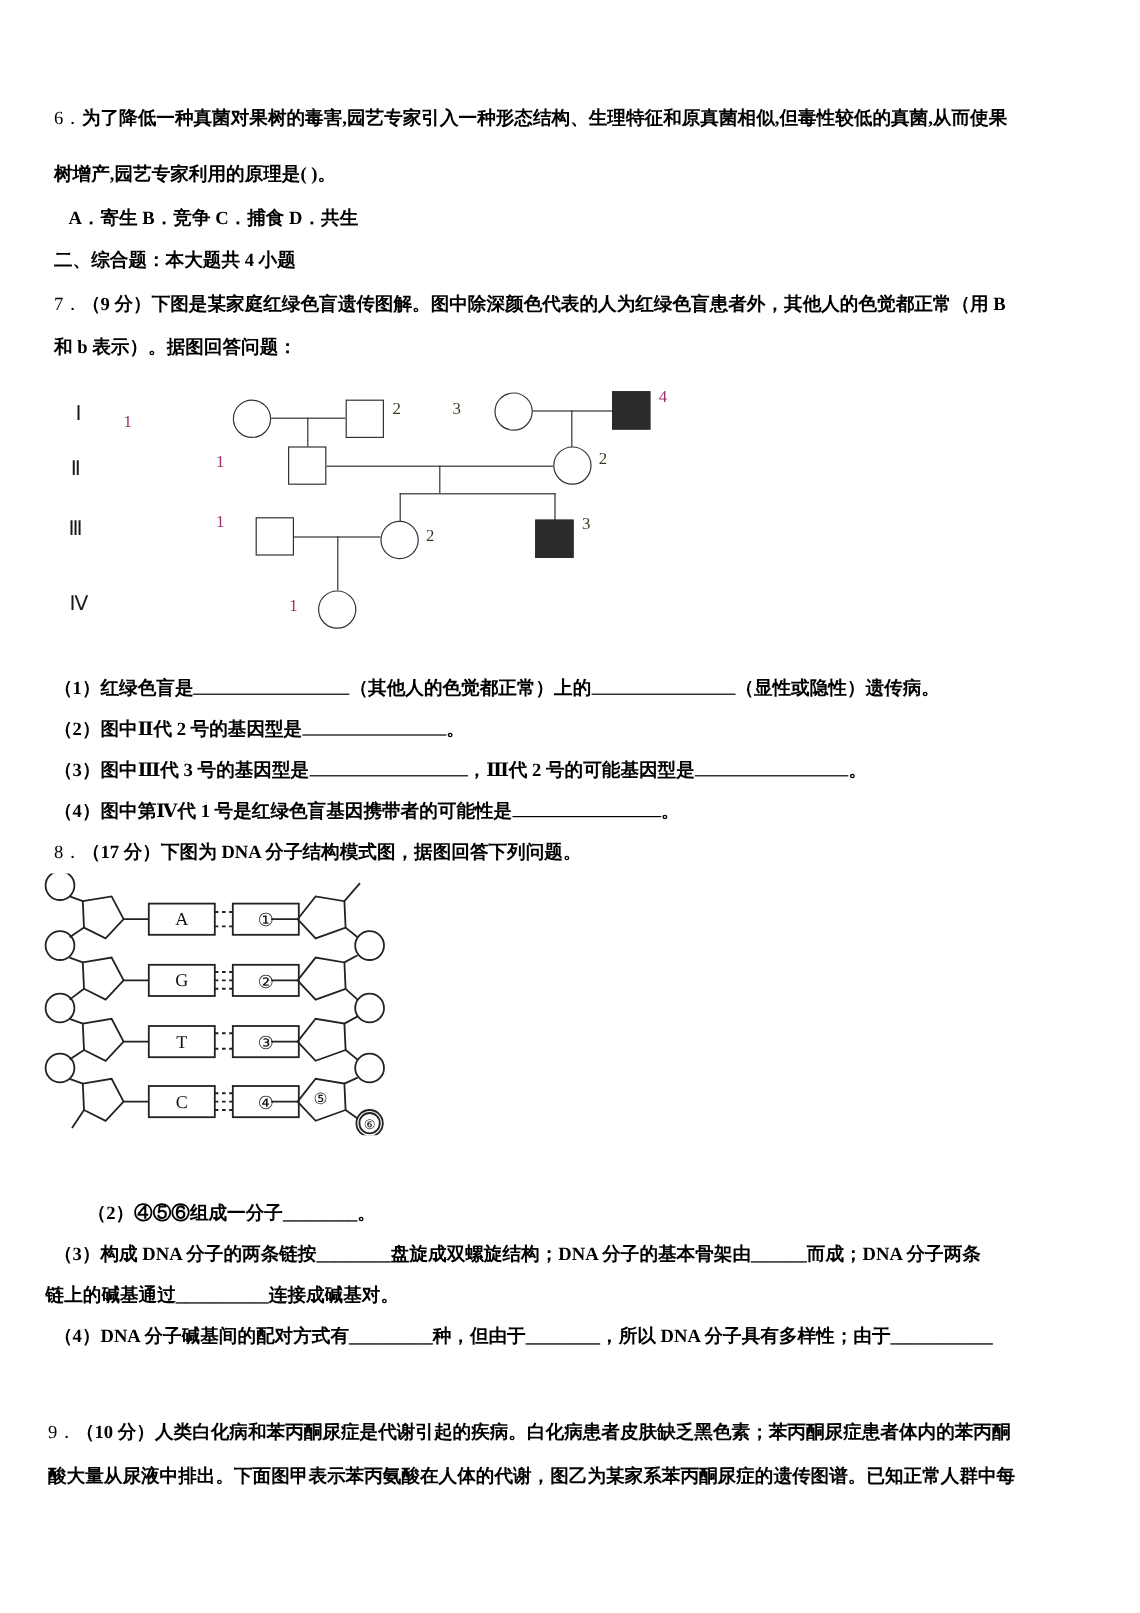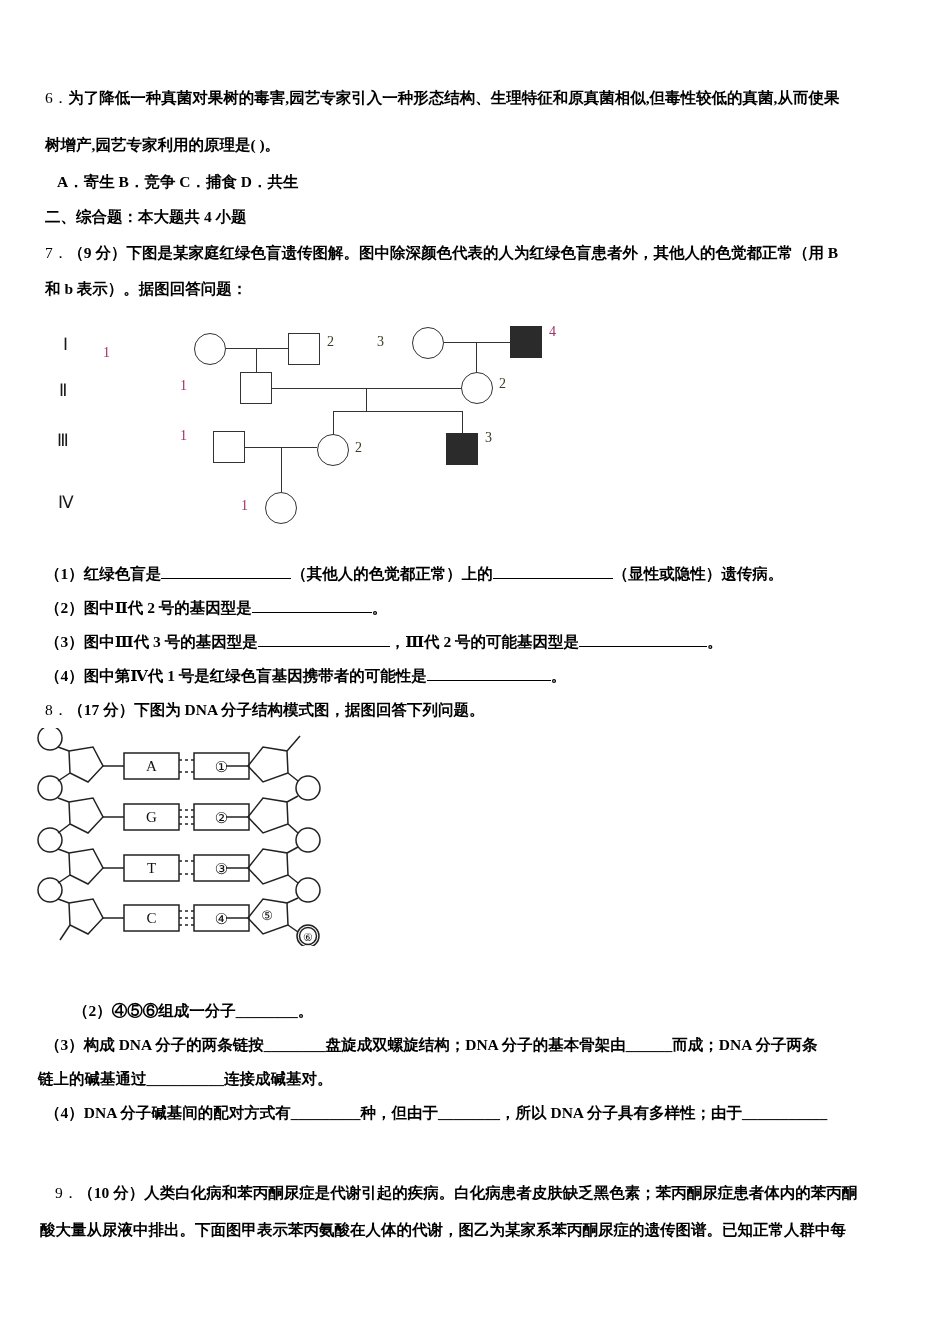--- a/index.html
+++ b/index.html
@@ -278,18 +278,18 @@
         <text x="272" y="213" font-size="11">⑥</text>
       </g>
     </svg>
   </div>
 
   <div class="line" style="left:45px; top:1001px;margin-left:28px;">（2）④⑤⑥组成一分子________。</div>
   <div class="line" style="left:45px; top:1035px;">（3）构成 DNA 分子的两条链按________盘旋成双螺旋结构；DNA 分子的基本骨架由______而成；DNA 分子两条</div>
   <div class="line" style="left:38px; top:1069px;">链上的碱基通过__________连接成碱基对。</div>
   <div class="line" style="left:45px; top:1103px;">（4）DNA 分子碱基间的配对方式有_________种，但由于________，所以 DNA 分子具有多样性；由于___________</div>
 
-  <div class="line" style="left:55px; top:1183px;text-align:center;">
+  <div class="line" style="left:40px; top:1183px;text-align:center;">
     <span class="qnum">9．</span><span>（10 分）人类白化病和苯丙酮尿症是代谢引起的疾病。白化病患者皮肤缺乏黑色素；苯丙酮尿症患者体内的苯丙酮</span>
   </div>
   <div class="line" style="left:40px; top:1220px;">酸大量从尿液中排出。下面图甲表示苯丙氨酸在人体的代谢，图乙为某家系苯丙酮尿症的遗传图谱。已知正常人群中每</div>
 
 </div>
 
 </body></html>

